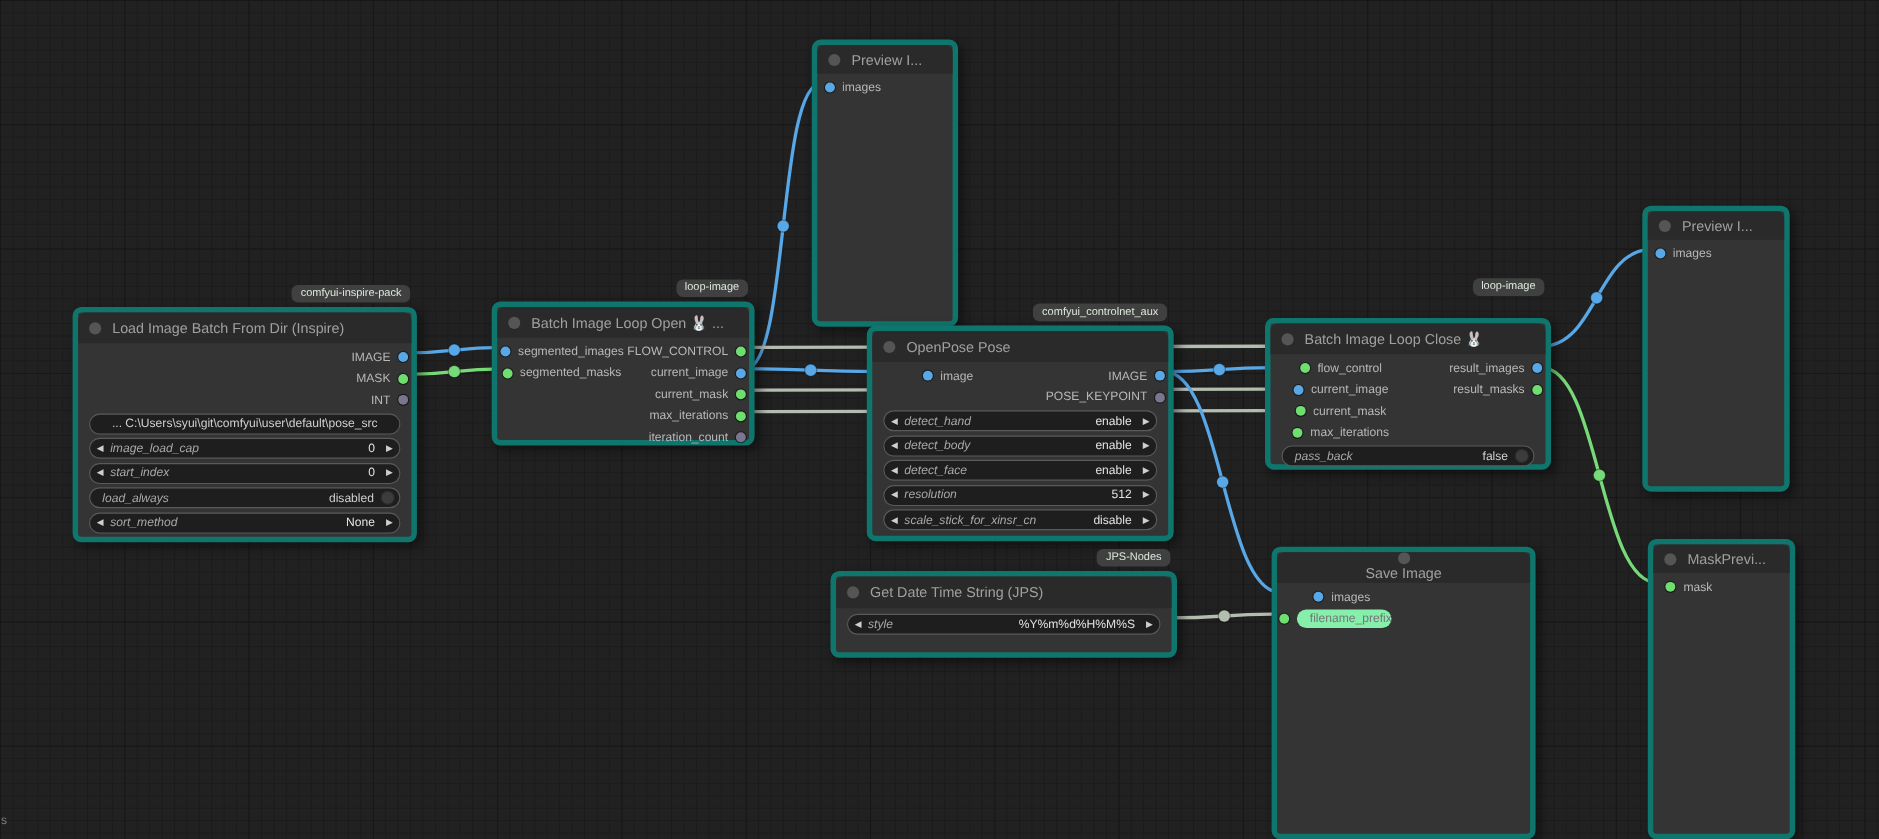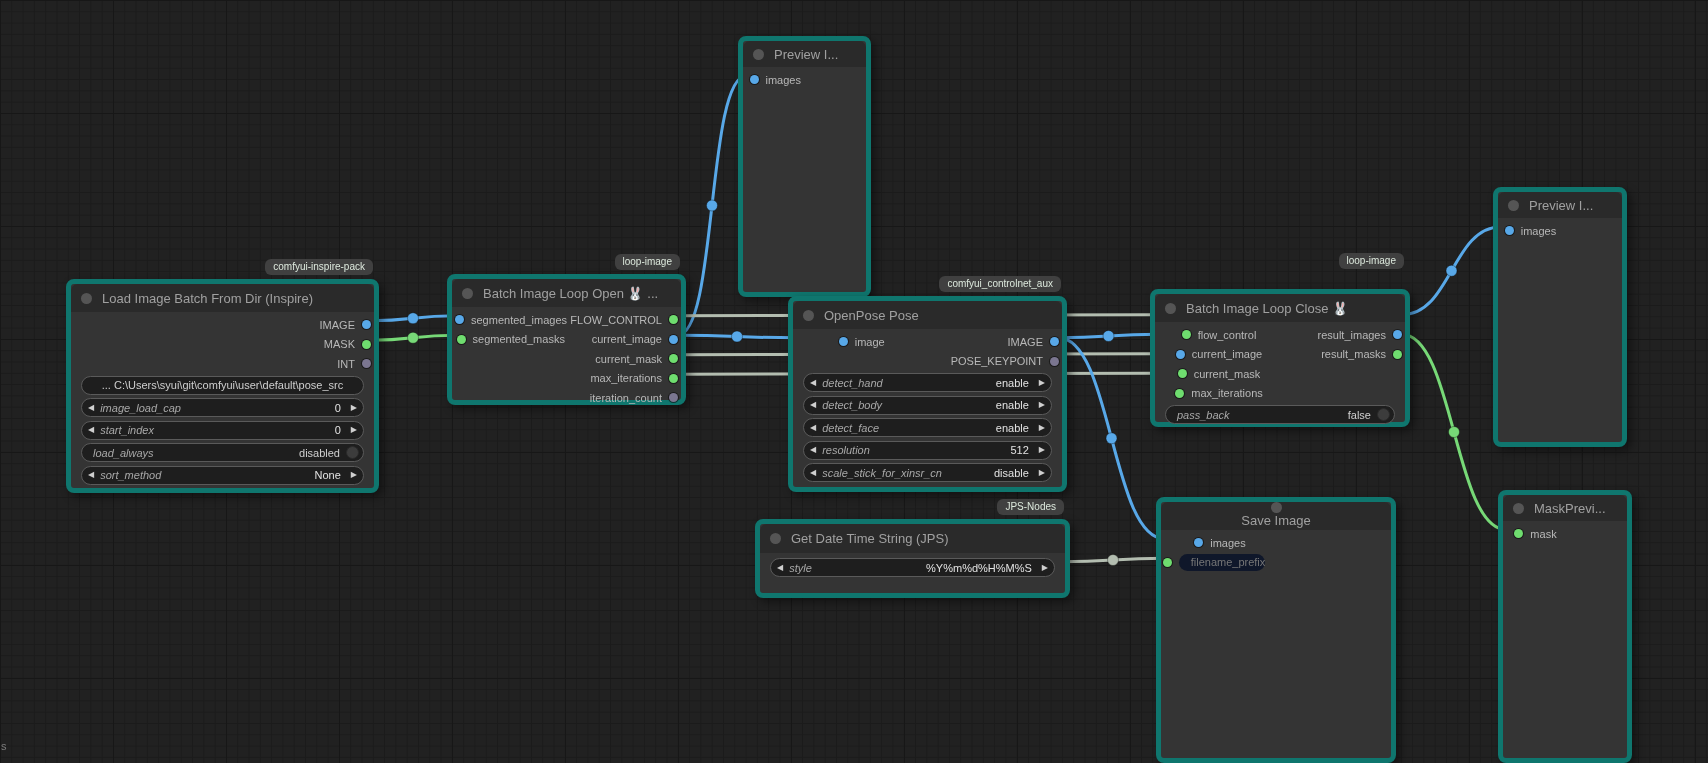--- a/index.html
+++ b/index.html
@@ -56,21 +56,21 @@
   }
   .w-combo,.w-toggle,.w-text{background:#1e1e1e;border:1px solid #5a5a5a;}
   .w-arrow{color:#cfcfcf;font-size:8px;flex:0 0 auto;padding:0 6px;line-height:1;}
   .w-name{color:#a8a8a8;flex:1 1 auto;overflow:hidden;text-overflow:ellipsis;font-style:italic;}
   .w-toggle .w-name{padding-left:11px;}
   .w-value{color:#e2e2e2;text-align:right;flex:0 0 auto;padding-right:4px;}
   .w-toggle .w-value{padding-right:6px;color:#cfcfcf;}
   .w-knob{width:11px;height:11px;border-radius:50%;background:#3c3c3c;border:1px solid #2a2a2a;margin-right:4px;flex:0 0 auto;}
   .w-text{justify-content:center;color:#cfcfcf;}
   .w-field{
-    background:#0f172a;border:none;border-radius:9px;height:17px;
+    background:#86efac;border:none;border-radius:9px;height:17px;
     color:#767676;flex:1 1 auto;display:flex;align-items:center;
     padding-left:12px;margin:0 12px 0 0;font-size:11px;
   }
   .badge{
     position:absolute;z-index:3;height:16px;line-height:16px;
     background:#404040;color:#dce8dc;font-size:10px;
     padding:0 8px;border-radius:6px;white-space:nowrap;
   }
   .stray{position:absolute;left:1px;top:740px;color:#7d7d7d;font-size:11px;z-index:0;}
 </style>

